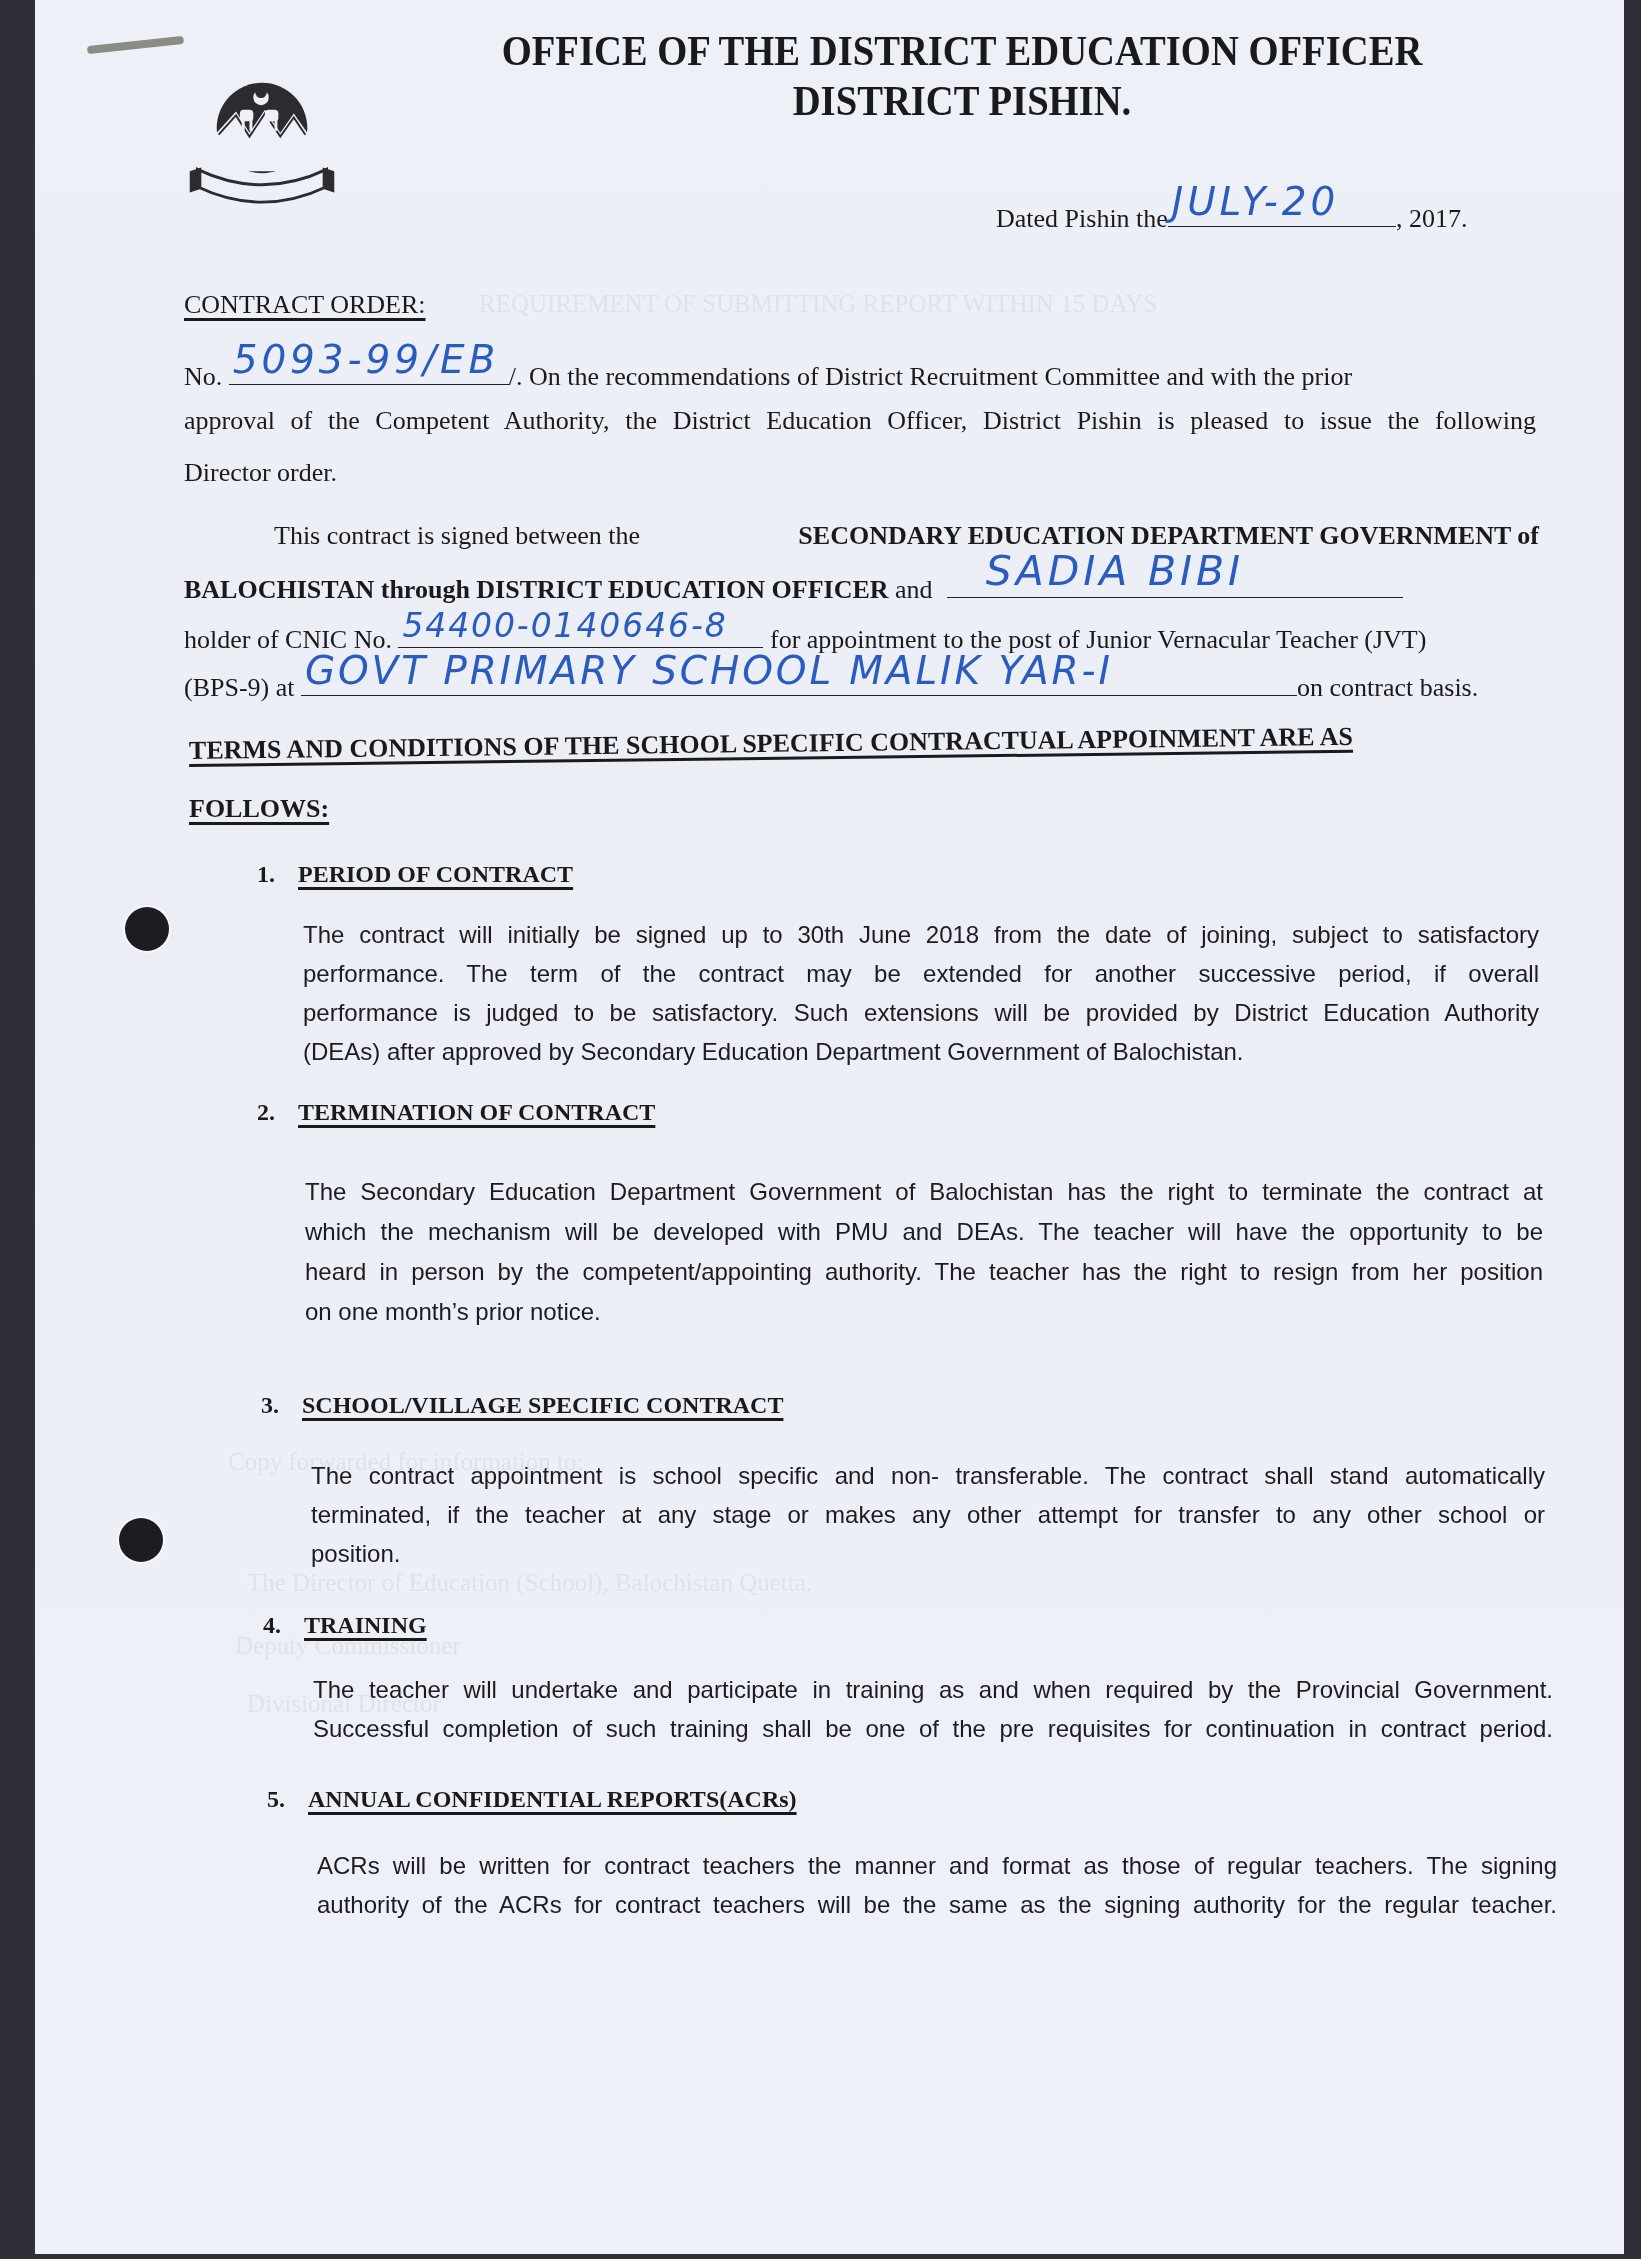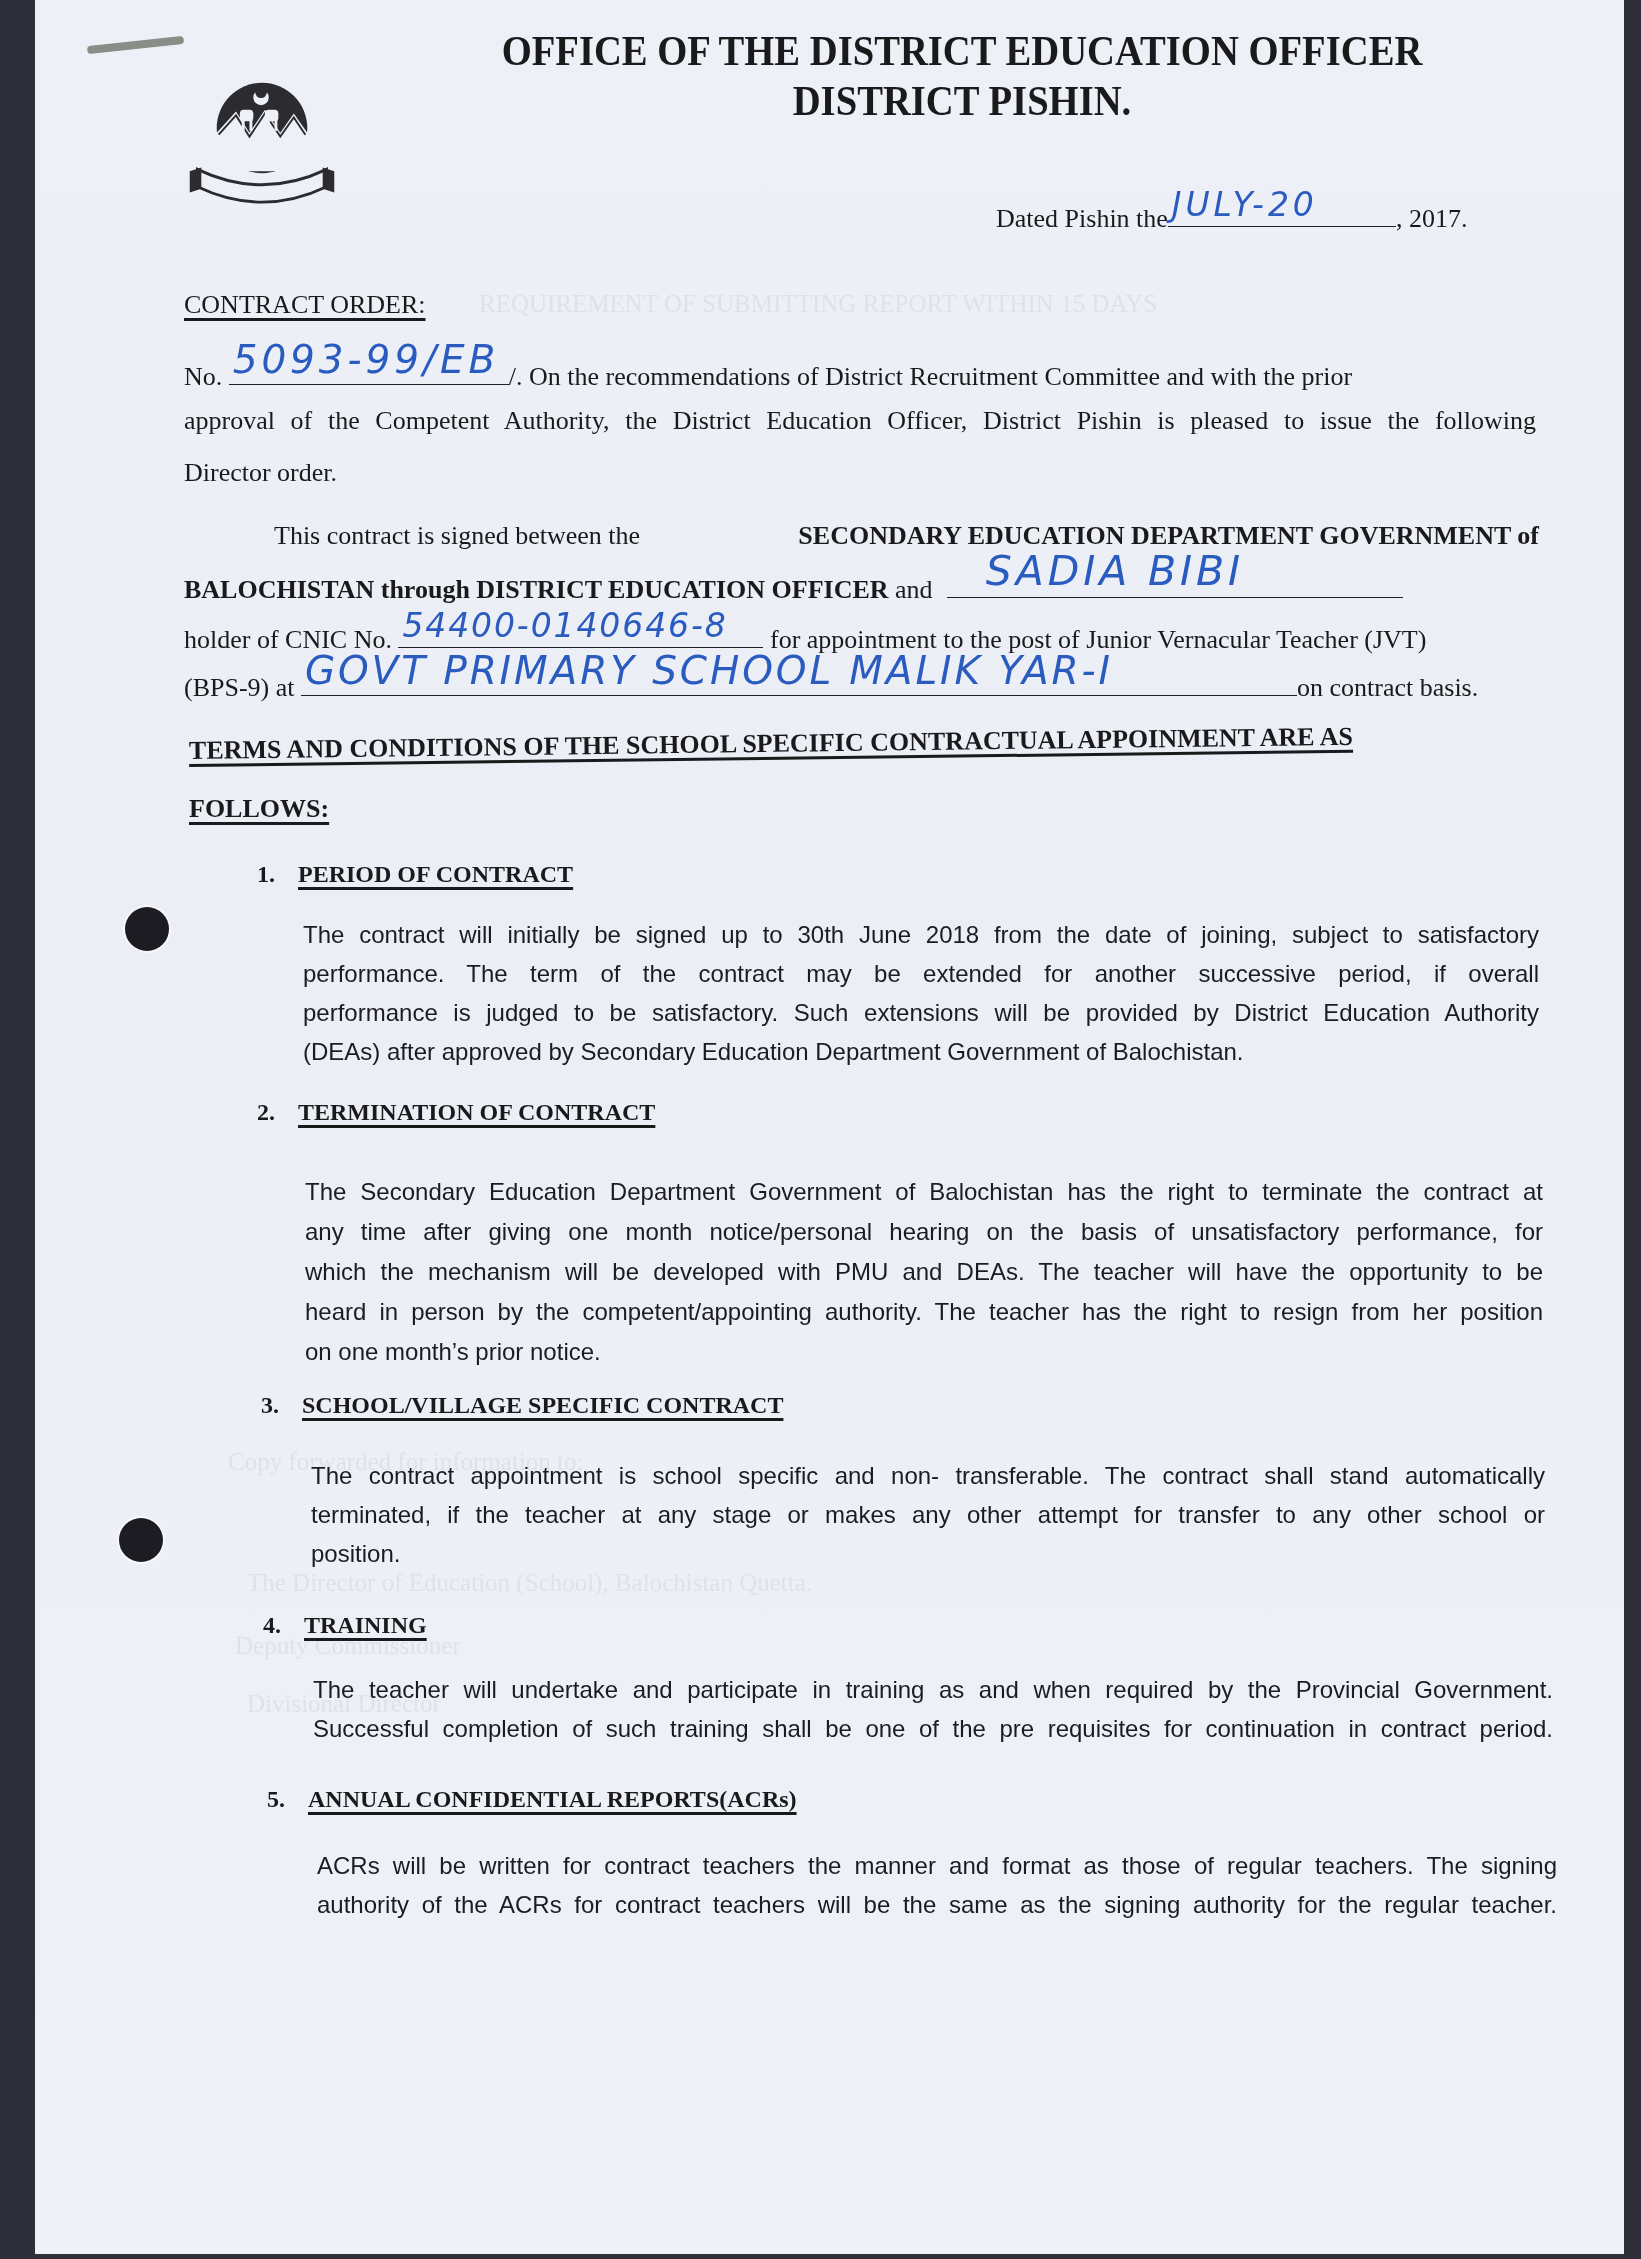--- a/index.html
+++ b/index.html
@@ -79,21 +79,21 @@
       <rect x="98" y="46" width="3" height="12" fill="#eef0f7"></rect>
     <path d="M18 98 Q85 130 152 98 L152 116 Q85 148 18 116 Z" fill="none" stroke="#2b2b30" stroke-width="3"></path>
     <path d="M10 100 L22 96 L22 118 L10 122 Z" fill="#2b2b30"></path>
     <path d="M160 100 L148 96 L148 118 L160 122 Z" fill="#2b2b30"></path>
   </svg>
 
   <div class="title serif" style="top:27px;">OFFICE OF THE DISTRICT EDUCATION OFFICER</div>
   <div class="title serif" style="top:77px;">DISTRICT PISHIN.</div>
 
   <div class="line serif txt" style="left:961px;top:201px;">
-    <span>Dated Pishin the</span><span class="fill" style="width:228px;height:25px;"><span class="hand" style="font-size:33px;">JULY-20</span></span><span>, 2017.</span>
+    <span>Dated Pishin the</span><span class="fill" style="width:228px;height:25px;"><span class="hand" style="font-size:39px;">JULY-20</span></span><span>, 2017.</span>
   </div>
 
   <div class="line serif txt u" style="left:149px;top:290px;">CONTRACT ORDER:</div>
 
   <div class="line serif txt" style="left:149px;top:359px;width:1352px;">
     <span>No.</span>
     <span class="fill" style="width:280px;height:25px;"><span class="hand" style="font-size:39px;">5093-99/EB</span></span><span>/. On the recommendations of District Recruitment Committee and with the prior</span>
   </div>
   <div class="line serif txt just" style="left:149px;top:406px;width:1352px;">approval of the Competent Authority, the District Education Officer, District Pishin is pleased to issue the following</div>
   <div class="line serif txt" style="left:149px;top:458px;">Director order.</div>
@@ -128,21 +128,20 @@
     <span class="ln">performance. The term of the contract may be extended for another successive period, if overall</span>
     <span class="ln">performance is judged to be satisfactory. Such extensions will be provided by District Education Authority</span>
     <span class="ln last">(DEAs) after approved by Secondary Education Department Government of Balochistan.</span>
   </div>
 
   <div class="sec-head serif" style="left:222px;top:1099px;">
     <span class="num">2.</span><span class="u">TERMINATION OF CONTRACT</span>
   </div>
   <div class="body-p sans" style="left:270px;top:1172px;width:1238px;line-height:40px;">
     <span class="ln">The Secondary Education Department Government of Balochistan has the right to terminate the contract at</span>
-    <span class="ln">any time after giving one month notice/personal hearing on the basis of unsatisfactory performance, for</span>
     <span class="ln">which the mechanism will be developed with PMU and DEAs.  The teacher will have the opportunity to be</span>
     <span class="ln">heard in person by the competent/appointing authority. The teacher has the right to resign from her position</span>
     <span class="ln last">on one month’s prior notice.</span>
   </div>
 
   <div class="sec-head serif" style="left:226px;top:1392px;">
     <span class="num">3.</span><span class="u">SCHOOL/VILLAGE SPECIFIC CONTRACT</span>
   </div>
   <div class="body-p sans" style="left:276px;top:1456px;width:1234px;">
     <span class="ln">The contract appointment is school specific and non- transferable. The contract shall stand automatically</span>

